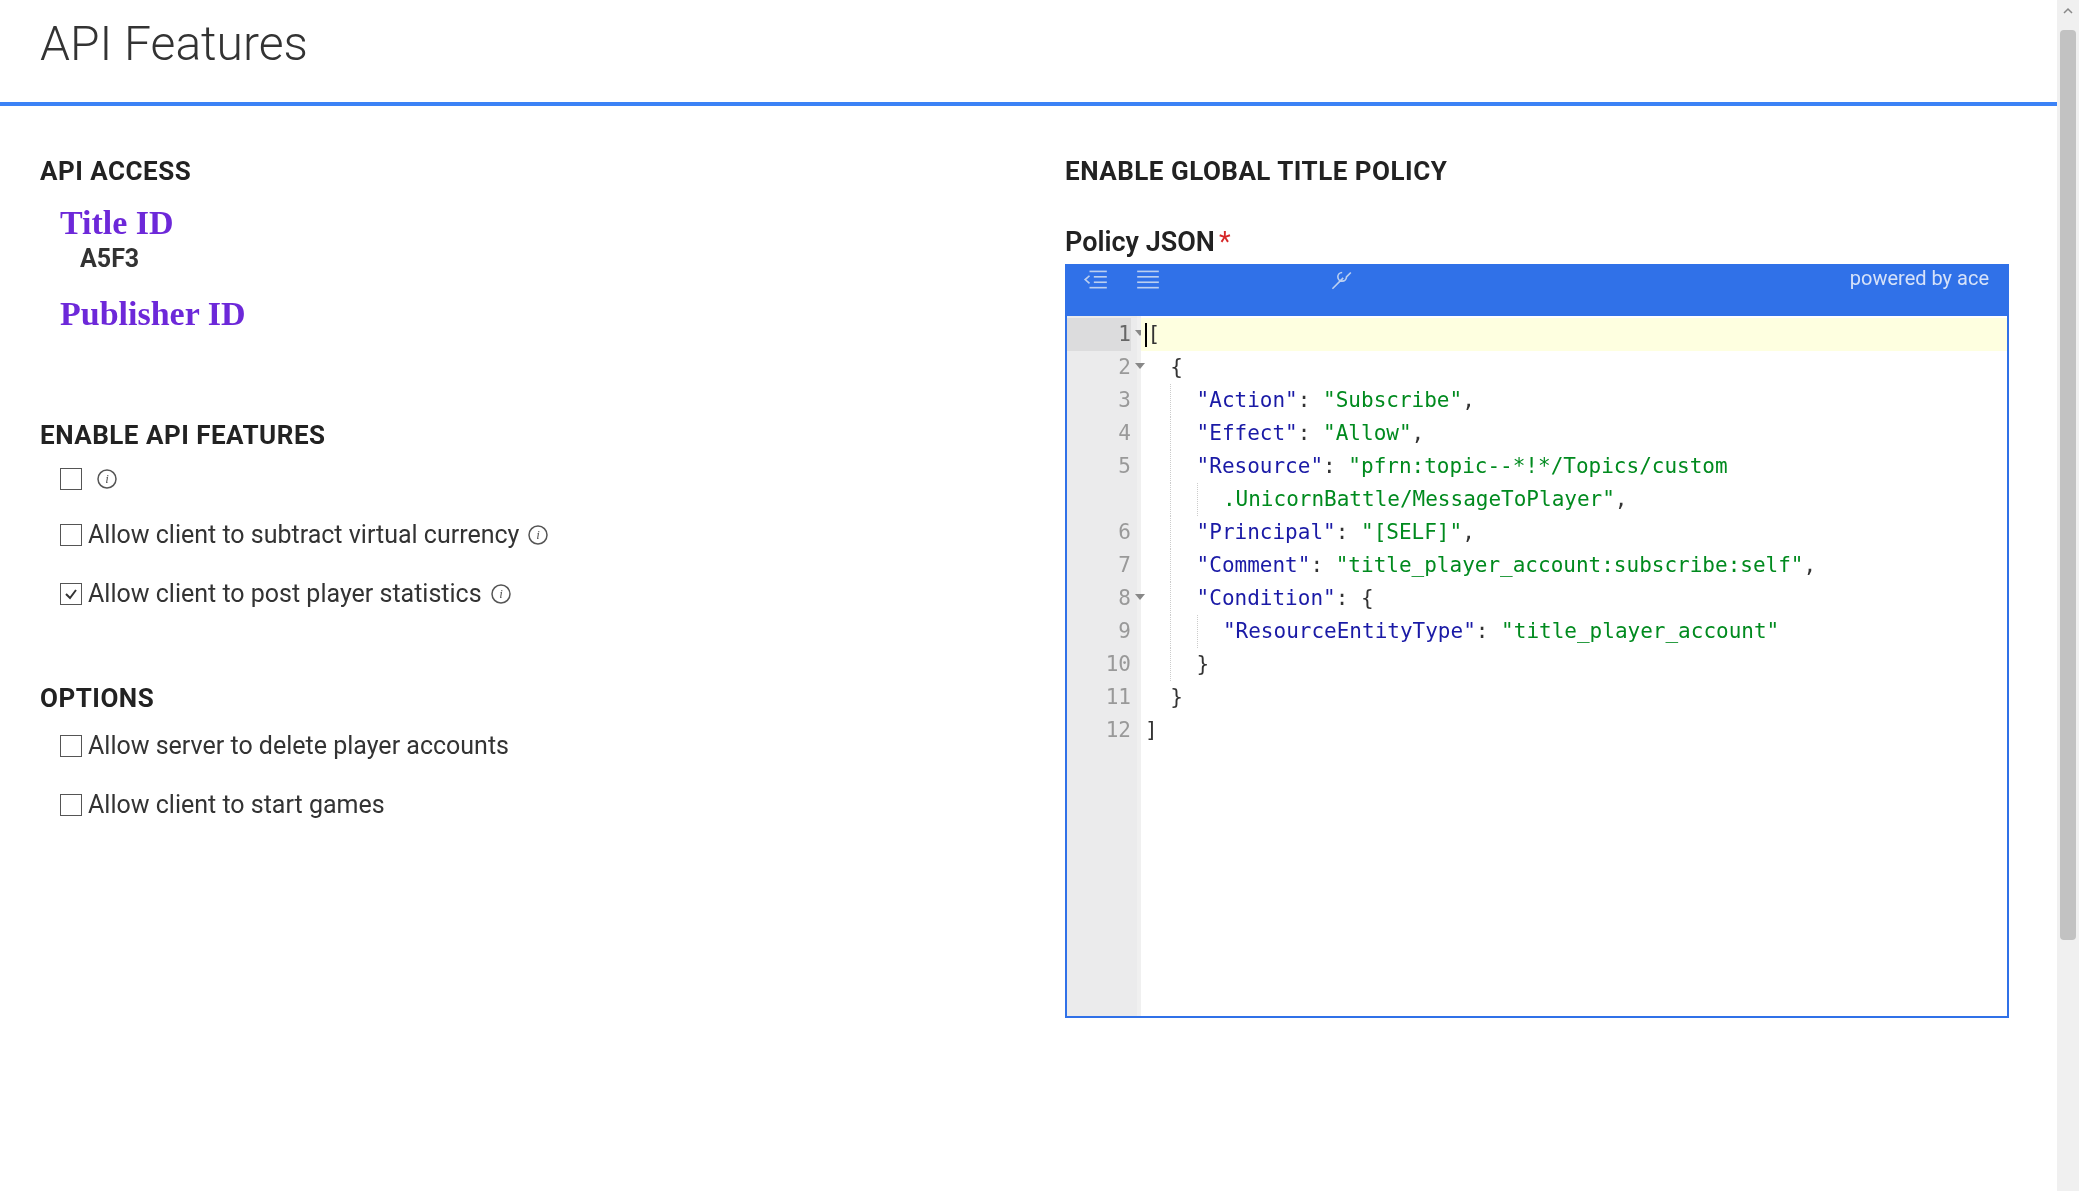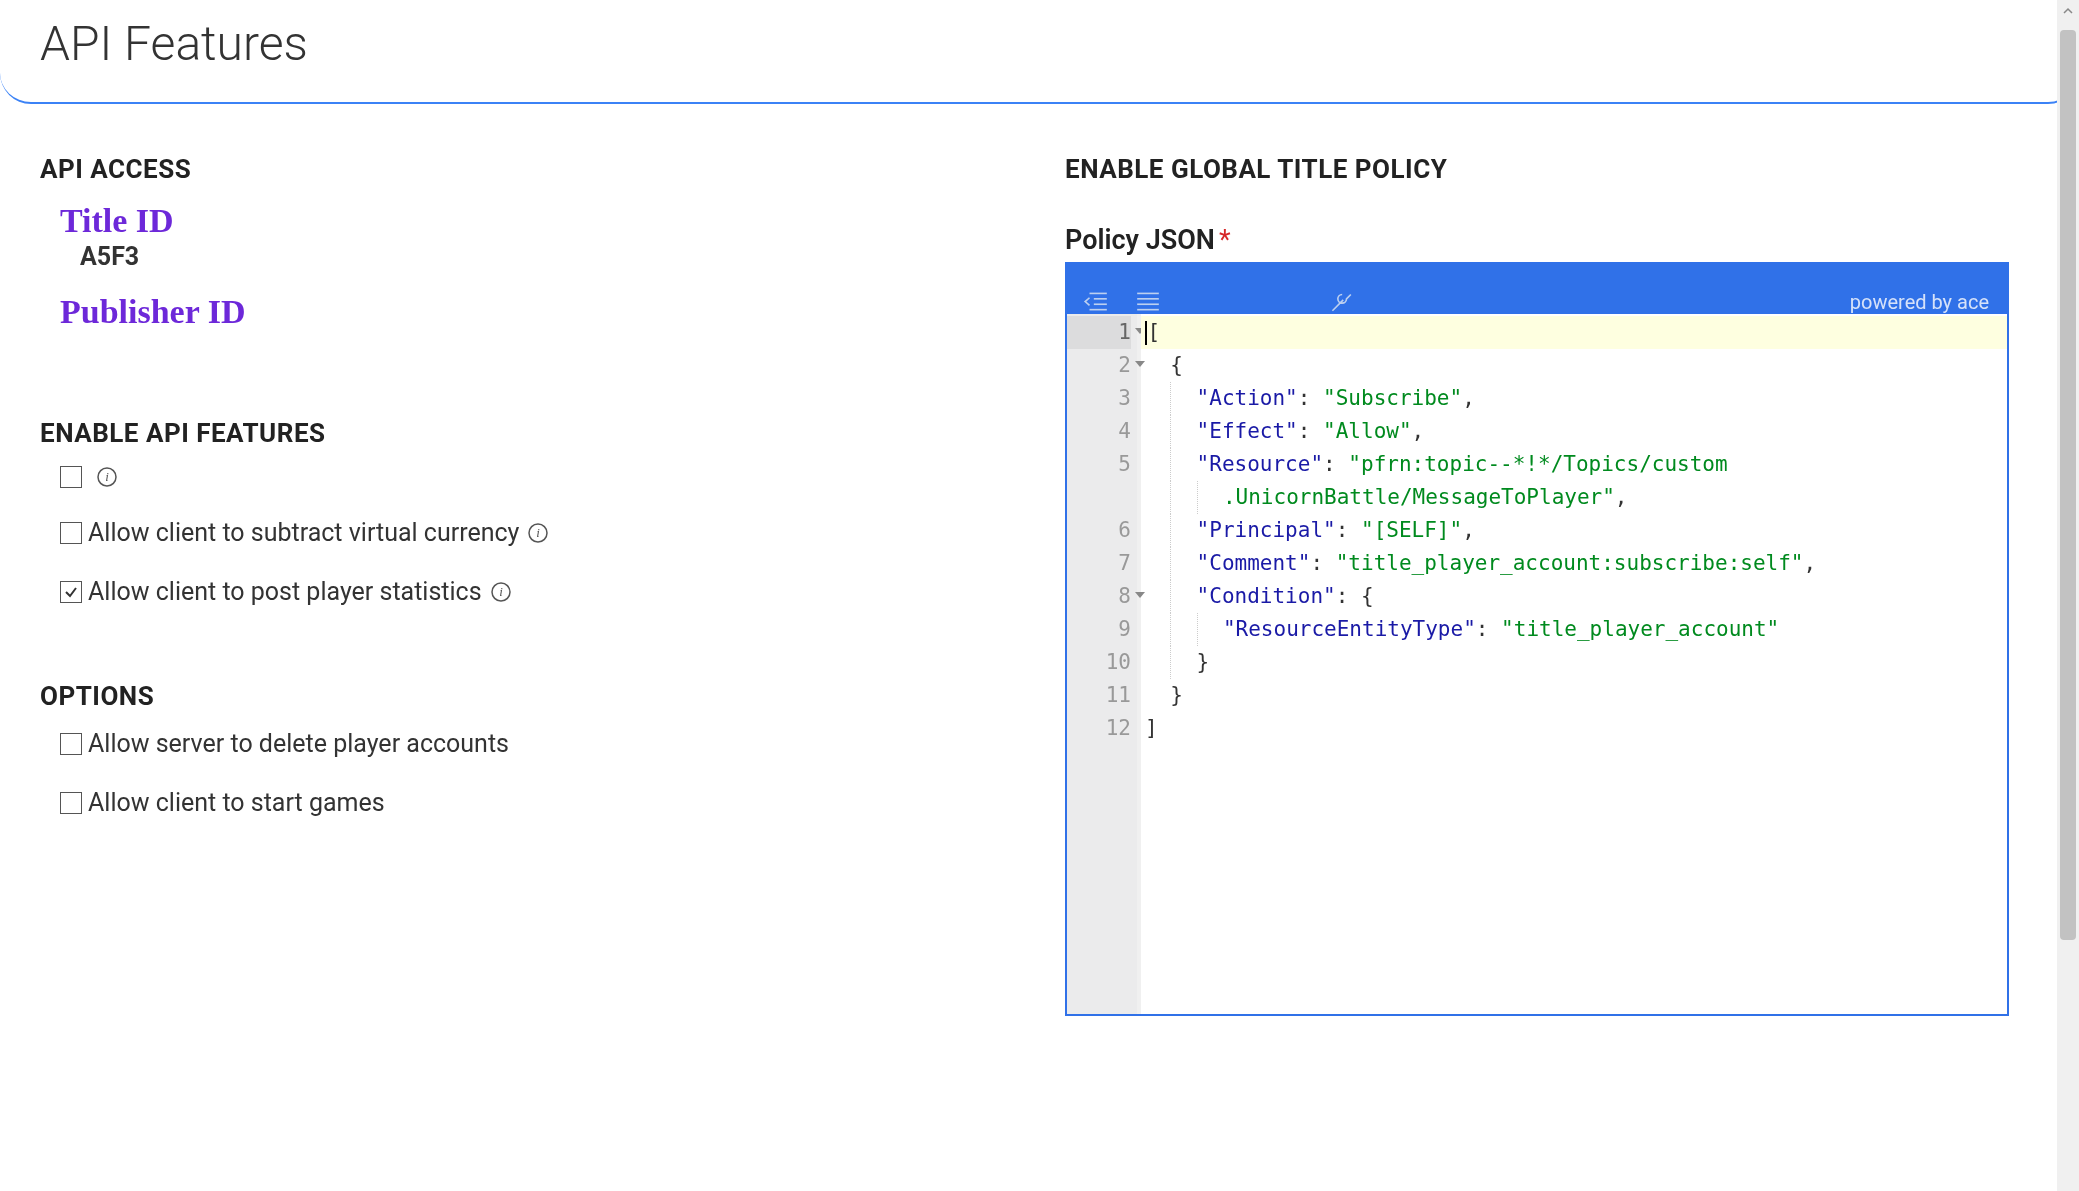--- a/index.html
+++ b/index.html
@@ -33,22 +33,21 @@
       width: 22px;
       height: 22px;
       display: flex;
       align-items: center;
       justify-content: center;
       color: #888;
     }
     .scrollbar-arrow svg { width: 10px; height: 10px; }
     .page-header {
       padding: 0 40px 30px 40px;
-      border-bottom: 2px solid #3b82f6;
-      border-radius: 31px;
+      border-bottom: 4px solid #3b82f6;
     }
     h1.page-title {
       font-size: 48px;
       font-weight: 300;
       color: #333;
       padding-top: 15px;
     }
     .columns {
       display: flex;
       padding: 50px 20px 0 40px;
@@ -131,21 +130,21 @@
       margin-top: 40px;
     }
     .required { color: #d62728; font-weight: 400; margin-left: 4px; }
     .editor-wrap {
       border: 2px solid #3071e8;
     }
     .editor-toolbar {
       background: #3071e8;
       height: 50px;
       display: flex;
-      align-items: flex-end;
+      align-items: flex-start;
       padding: 0 16px;
       position: relative;
     }
     .toolbar-icon {
       width: 26px;
       height: 26px;
       margin-right: 26px;
       display: flex;
       align-items: center;
       justify-content: center;

